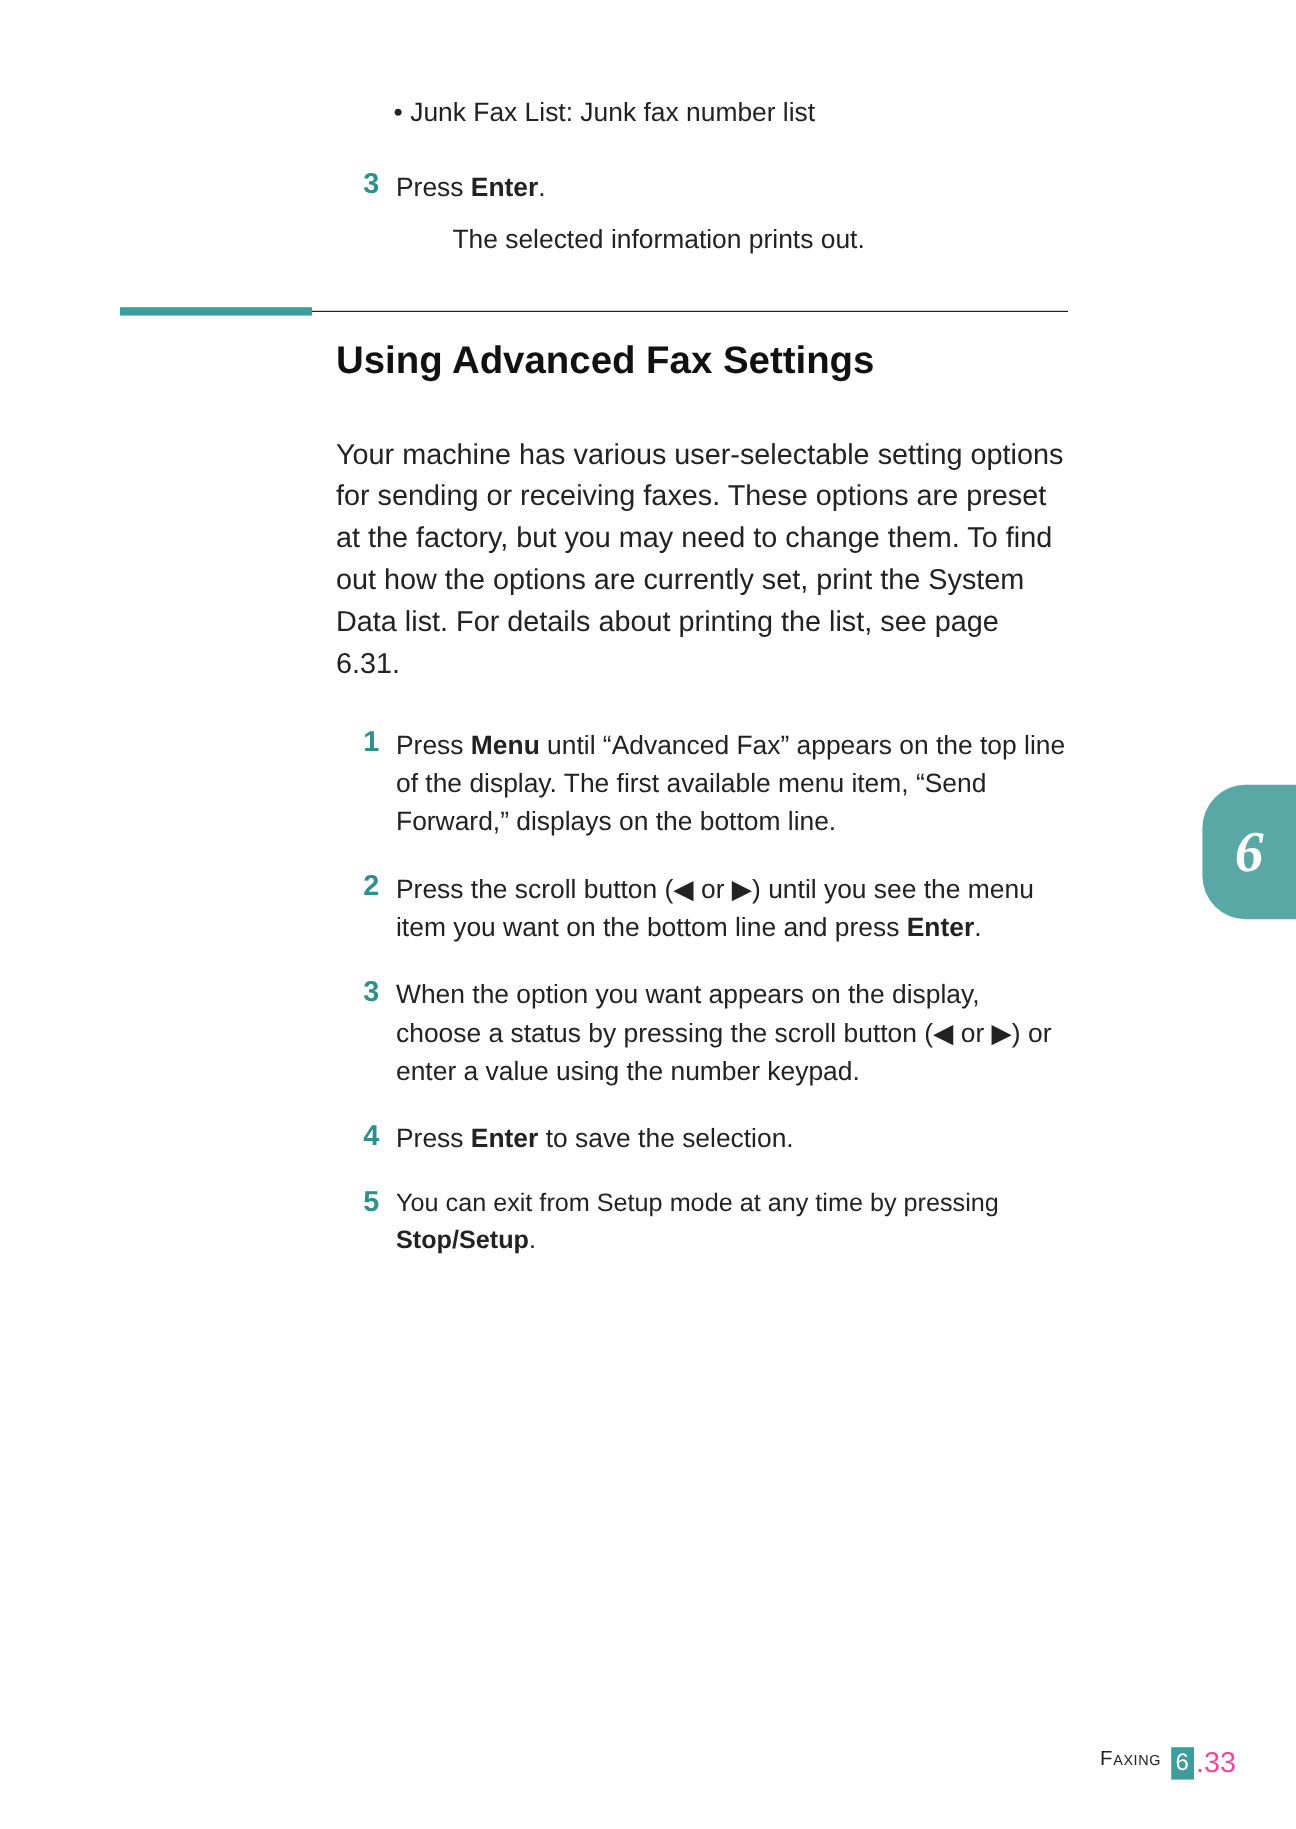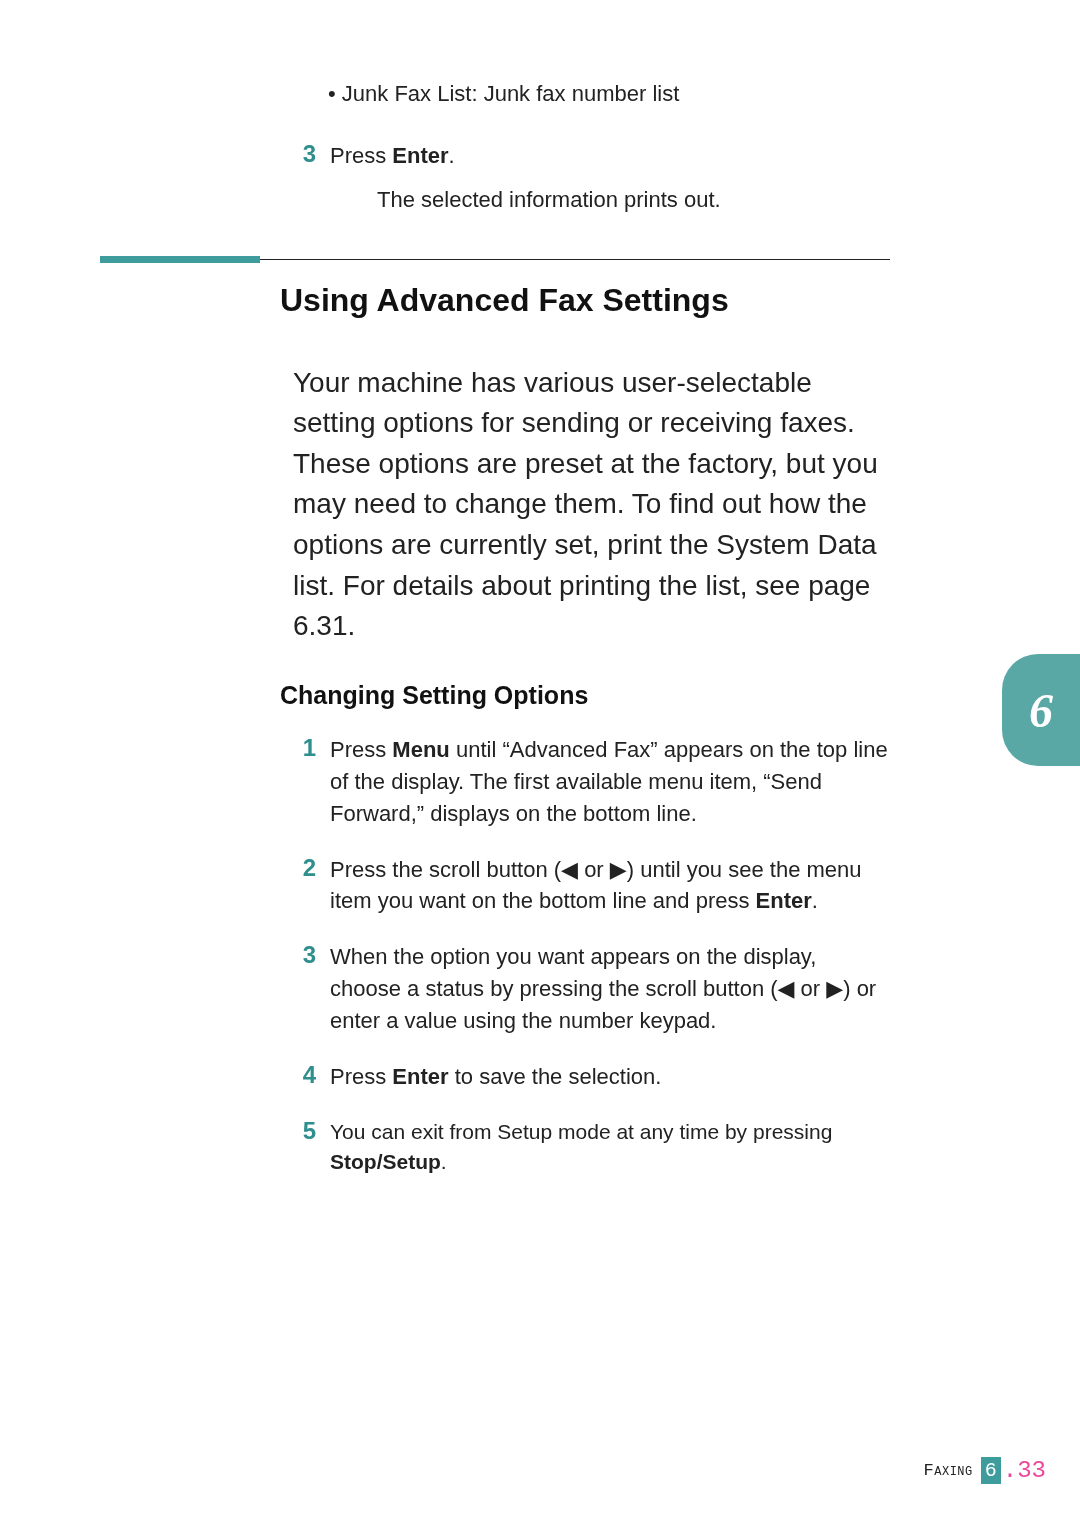--- a/index.html
+++ b/index.html
@@ -76,23 +76,23 @@
     height: 1px;
     background: #222;
   }
   h1.section-title {
     font-size: 32px;
     font-weight: 700;
     margin: 0 0 44px 0;
     color: #111;
   }
   p.intro {
-    font-size: 28px;
+    font-size: 24px;
     line-height: 1.45;
-    margin: 0 0 34px 13px;
+    margin: 0 0 34px 0;
   }
   h2.sub-title {
     font-size: 25px;
     font-weight: 700;
     margin: 0 0 24px 0;
     color: #111;
   }
   .steps .step { margin-bottom: 24px; }
   .steps .step-body { font-size: 22px; }
   .steps .step:nth-child(5) .step-body { font-size: 21px; }
@@ -109,26 +109,25 @@
     font-style: italic;
     font-weight: 700;
     font-size: 48px;
     display: flex;
     align-items: center;
     justify-content: center;
     font-family: Georgia, 'Times New Roman', serif;
   }
   .footer {
     position: absolute;
-    right: 34px;
+    right: 50px;
     bottom: 40px;
     display: flex;
-    align-items: center;
+    align-items: flex-start;
     font-size: 17px;
-    font-family: Liberation Mono, monospace;
   }
   .footer-label {
     font-variant: small-caps;
     letter-spacing: 0.5px;
     margin-right: 8px;
     color: #222;
   }
   .footer-page {
     background: #3f9c9c;
     color: #fff;
@@ -163,21 +162,20 @@
 
     <div class="hr-wrap">
       <div class="hr-line"></div>
       <div class="hr-bar"></div>
     </div>
 
     <h1 class="section-title">Using Advanced Fax Settings</h1>
 
     <p class="intro">Your machine has various user-selectable setting options for sending or receiving faxes. These options are preset at the factory, but you may need to change them. To find out how the options are currently set, print the System Data list. For details about printing the list, see page 6.31.</p>
 
-    <h2 class="sub-title">Changing Setting Options</h2>
 
     <div class="steps" id="steps-container">
         <div class="step">
           <div class="step-num">1</div>
           <div class="step-body"><span>Press </span><span class="b">Menu</span><span> until “Advanced Fax” appears on the top line of the display. The first available menu item, “Send Forward,” displays on the bottom line.</span></div>
         </div>
         <div class="step">
           <div class="step-num">2</div>
           <div class="step-body"><span>Press the scroll button (◀ or ▶) until you see the menu item you want on the bottom line and press </span><span class="b">Enter</span><span>.</span></div>
         </div>

